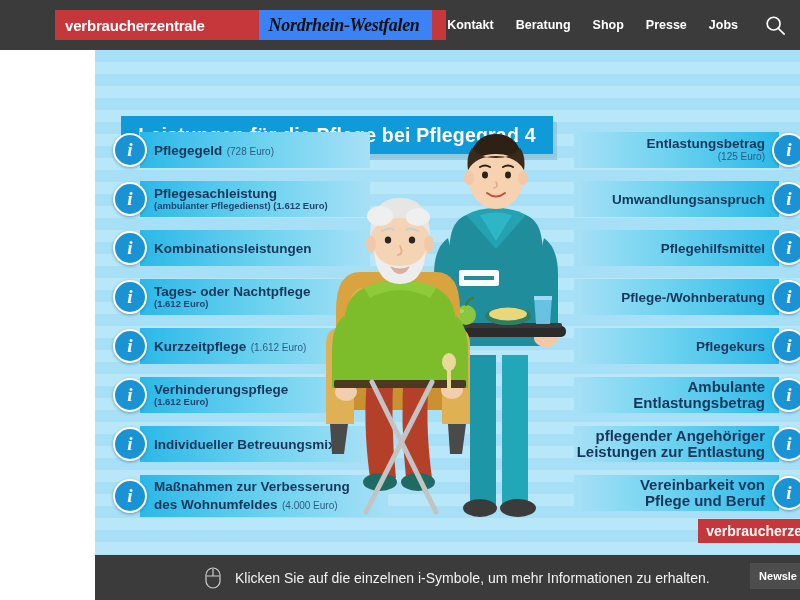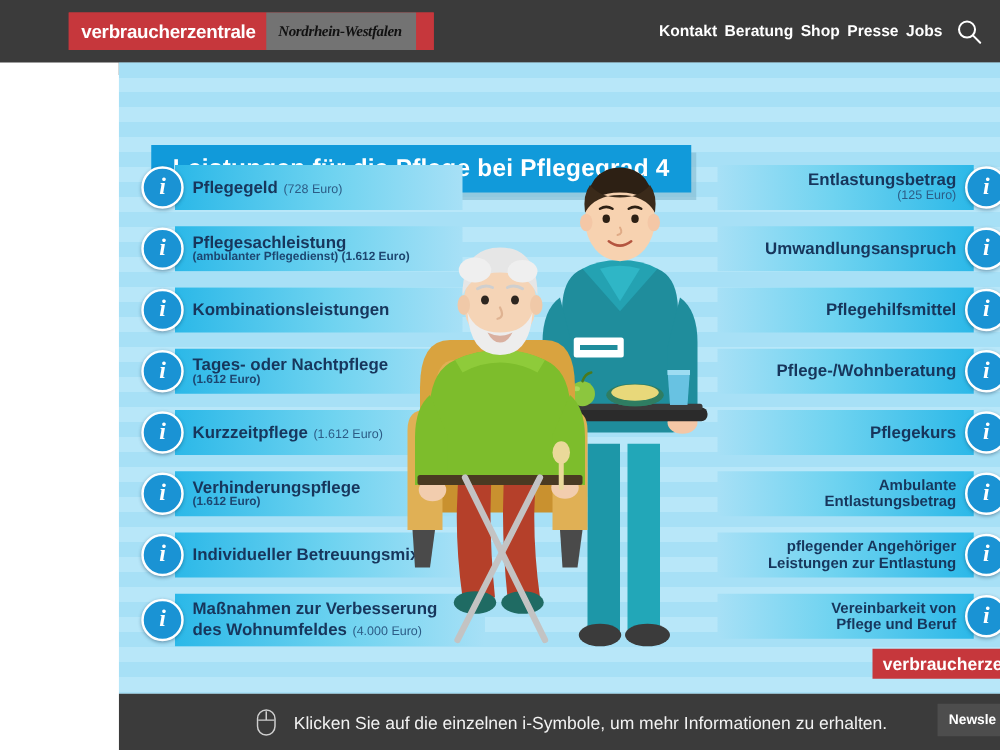--- a/index.html
+++ b/index.html
@@ -20,28 +20,28 @@
     position:absolute; left:55px; top:10px; height:30px;
     display:flex; align-items:stretch; background:#c6373c;
     padding:0 0 0 0; border:0;
   }
   .logo-left {
     background:#c6373c; color:#ffffff; font-weight:bold; font-size:15px;
     letter-spacing:-0.2px; padding:4px 8px 4px 10px; display:flex; align-items:center;
     font-family:"Liberation Sans", sans-serif;
   }
   .logo-right {
-    background:#737373; color:#111; font-style:italic; font-weight:bold; font-size:12px;
+    background:#3b82f6; color:#111; font-style:italic; font-weight:bold; font-size:18px;
     padding:4px 12px 4px 10px; display:flex; align-items:center;
-    font-family:"Liberation Serif", serif; letter-spacing:-0.3px;
+    font-family:"Liberation Serif", serif; letter-spacing:-0.3px;margin-left:46px;
   }
   .logo-cap { width:14px; background:#c6373c; }
   .nav {
     position:absolute; right:14px; top:0; height:50px;
-    display:flex; align-items:center; gap:6px;
+    display:flex; align-items:center; gap:22px;
   }
   .nav a {
     color:#ffffff; font-size:12.5px; font-weight:bold; text-decoration:none;
     font-family:"Liberation Sans", sans-serif; white-space:nowrap;
   }
   .search-ic { display:block; width:22px; height:22px; margin-left:4px; }
 
   
   .stage {
     position:absolute; left:95px; top:50px; width:705px; height:505px;
@@ -85,21 +85,21 @@
     background: linear-gradient(to left, #2bb8e8 0%, #6fd3f0 55%, #a7e0f6 100%);
     justify-content:flex-end;
   }
   .bar-text { padding:0 10px 0 14px; line-height:1.08; }
   .row.right .bar-text { padding:0 14px 0 10px; text-align:right; }
 
   .lbl {
     color:#17365c; font-size:13.5px; font-weight:bold;
     font-family:"Liberation Sans", sans-serif; white-space:nowrap;
   }
-  .lbl.small { font-size:12px; }
+  .lbl.small { font-size:15px; }
   .amt {
     color:#2c5c86; font-size:10px; font-weight:normal;
     font-family:"Liberation Sans", sans-serif; white-space:nowrap;
   }
   .sub {
     color:#1d4670; font-size:9.5px; font-weight:bold;
     font-family:"Liberation Sans", sans-serif; white-space:nowrap;
   }
 
   .info {

